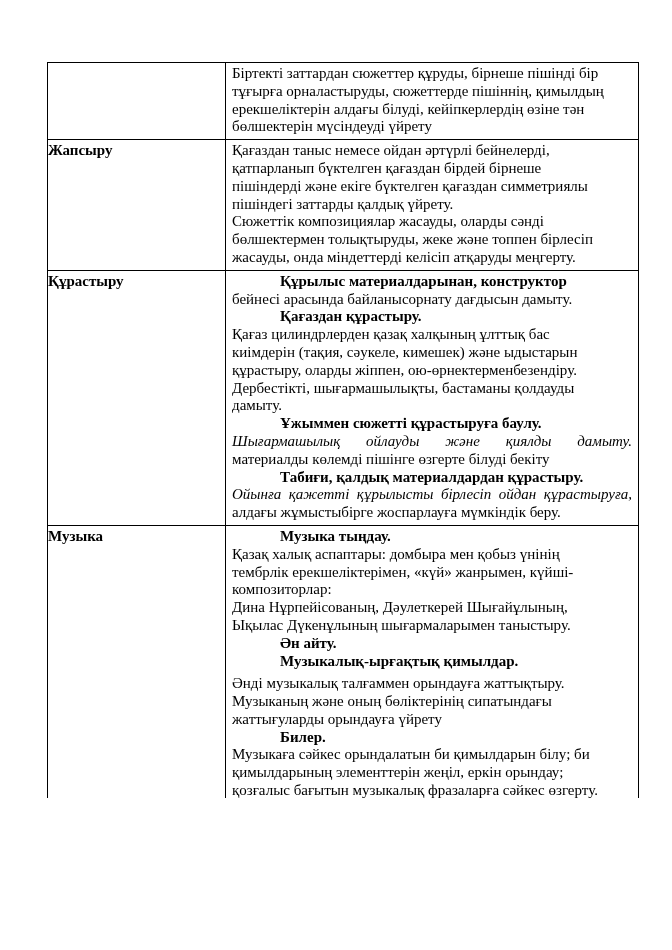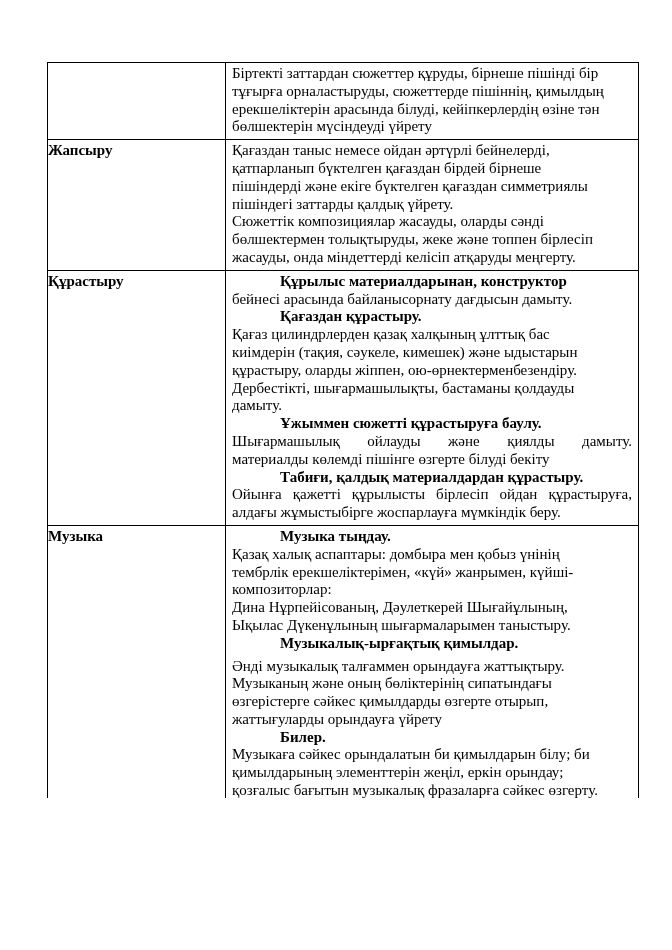--- a/index.html
+++ b/index.html
@@ -45,20 +45,21 @@
   .t-line {
     line-height: 17.8px;
     min-height: 17.8px;
     white-space: nowrap;
   }
   .t-line.jlast {
     white-space: normal;
     text-align: justify;
     text-align-last: justify;
     padding-right: 2px;
+    font-style: italic;
   }
   .bold { font-weight: bold; margin-left: 48px; }
   .gap { margin-top: 5px; }
   .page-footer {
     position: absolute;
     left: 0; top: 872px;
     width: 672px;
     text-align: center;
     line-height: 17.8px;
   }
@@ -68,21 +69,21 @@
 
 <div class="page">
 
   <div class="doc-table">
 
     <div class="t-row">
       <div class="cell-label"></div>
       <div class="cell-text">
         <div class="t-line">Біртекті заттардан сюжеттер құруды, бірнеше пішінді бір</div>
         <div class="t-line">тұғырға орналастыруды, сюжеттерде пішіннің, қимылдың</div>
-        <div class="t-line">ерекшеліктерін арасында білуді, кейіпкерлердің өзіне тән</div>
+        <div class="t-line">ерекшеліктерін алдағы білуді, кейіпкерлердің өзіне тән</div>
         <div class="t-line">бөлшектерін мүсіндеуді үйрету</div>
       </div>
     </div>
 
     <div class="t-row">
       <div class="cell-label">Жапсыру</div>
       <div class="cell-text">
         <div class="t-line">Қағаздан таныс немесе ойдан әртүрлі бейнелерді,</div>
         <div class="t-line">қатпарланып бүктелген қағаздан бірдей бірнеше</div>
         <div class="t-line">пішіндерді және екіге бүктелген қағаздан симметриялы</div>
@@ -115,24 +116,24 @@
 
     <div class="t-row">
       <div class="cell-label">Музыка</div>
       <div class="cell-text">
         <div class="t-line bold">Музыка тыңдау.</div>
         <div class="t-line">Қазақ халық аспаптары: домбыра мен қобыз үнінің</div>
         <div class="t-line">тембрлік ерекшеліктерімен, «күй» жанрымен, күйші-</div>
         <div class="t-line">композиторлар:</div>
         <div class="t-line">Дина Нұрпейісованың, Дәулеткерей Шығайұлының,</div>
         <div class="t-line">Ықылас Дүкенұлының шығармаларымен таныстыру.</div>
+        <div class="t-line bold">Ән айту.</div>
         <div class="t-line bold">Музыкалық-ырғақтық қимылдар.</div>
         <div class="t-line gap">Әнді музыкалық талғаммен орындауға жаттықтыру.</div>
         <div class="t-line">Музыканың және оның бөліктерінің сипатындағы</div>
-        <div class="t-line">өзгерістерге сәйкес қимылдарды өзгерте отырып,</div>
         <div class="t-line">жаттығуларды орындауға үйрету</div>
         <div class="t-line bold">Билер.</div>
         <div class="t-line">Музыкаға сәйкес орындалатын би қимылдарын білу; би</div>
         <div class="t-line">қимылдарының элементтерін жеңіл, еркін орындау;</div>
         <div class="t-line">қозғалыс бағытын музыкалық фразаларға сәйкес өзгерту.</div>
       </div>
     </div>
 
   </div>
 

